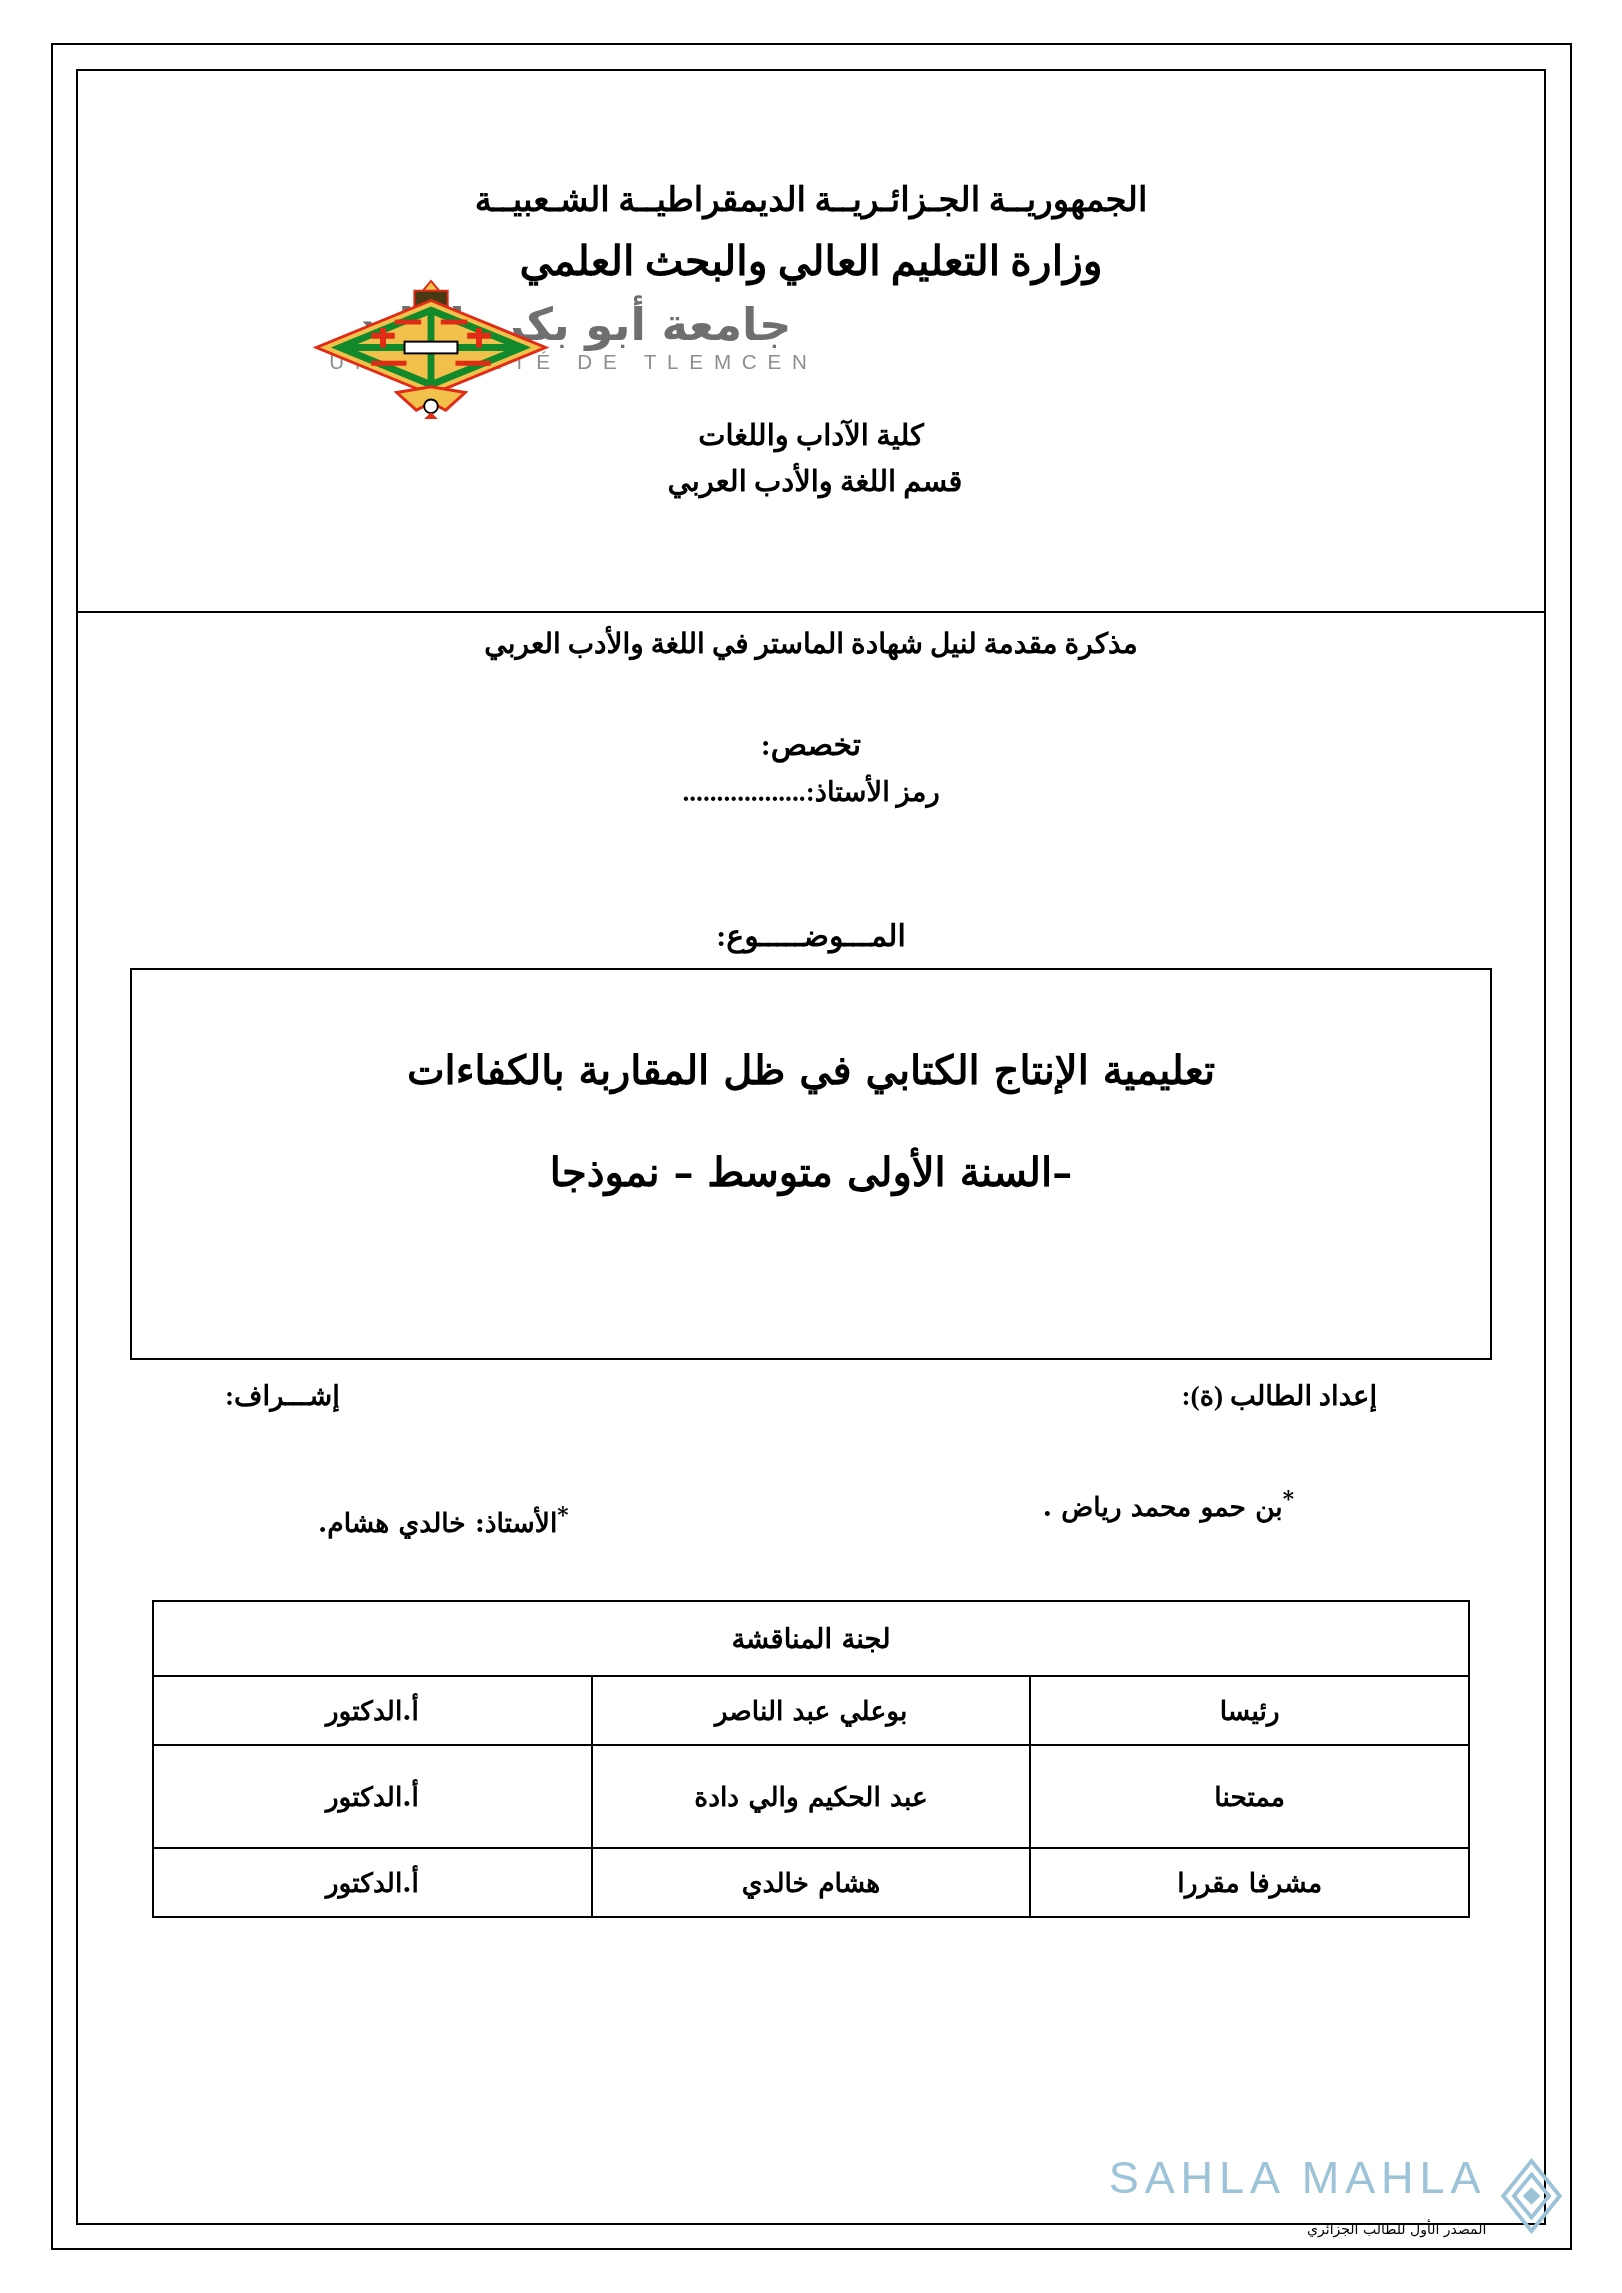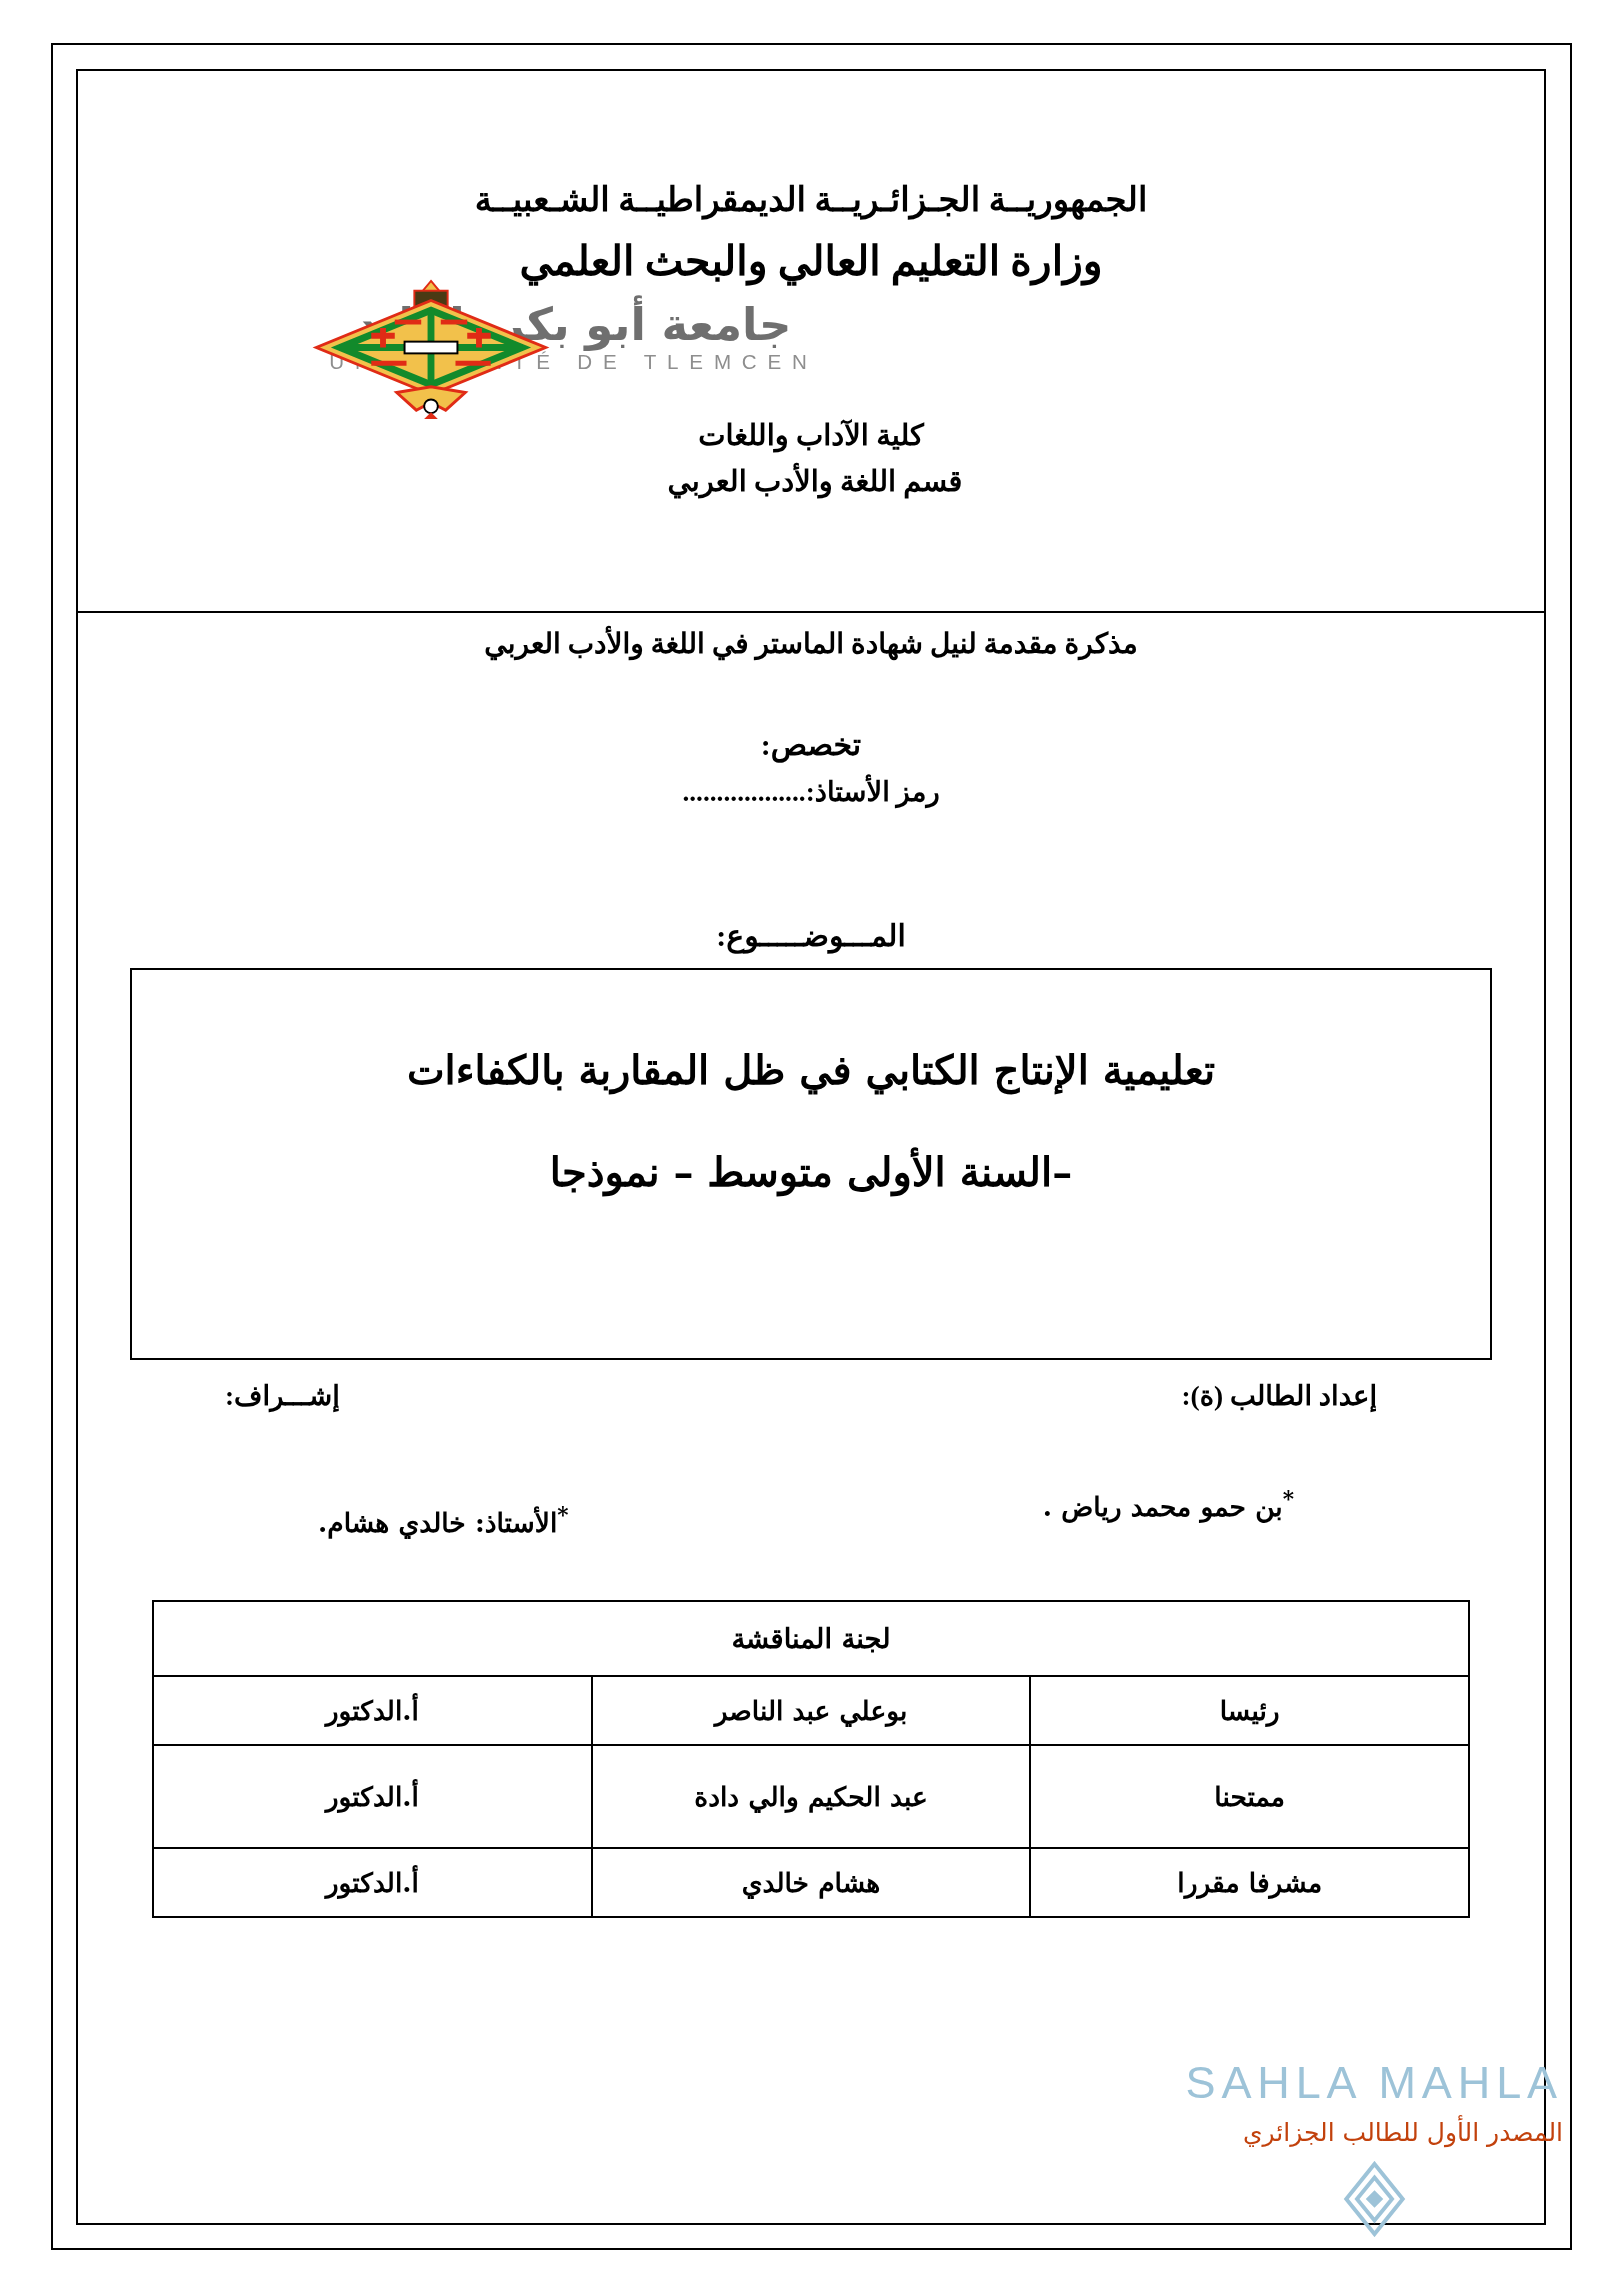--- a/index.html
+++ b/index.html
@@ -256,38 +256,37 @@
 
   
   .watermark {
     position: absolute;
     right: 59px;
     bottom: 57px;
     display: flex;
     align-items: center;
     gap: 13.7px;
     direction: ltr;
-    flex-direction: column;
   }
   .wm-text {
     text-align: right;
   }
   .wm-main {
     font-family: "Liberation Sans", sans-serif;
     font-size: 45px;
     letter-spacing: 5.9px;
     color: #9dc3d8;
     line-height: 1;
   }
   .wm-sub {
     font-family: "DejaVu Sans", sans-serif;
-    font-size: 25px;
-    color: #c2410c;
+    font-size: 14px;
+    color: #000000;
     letter-spacing: 1px;
-    margin-top: 13px;
+    margin-top: 21px;
     direction: rtl;
   }
   .wm-logo {
     width: 63px;
     height: 76px;
     flex: 0 0 auto;
   }
 </style>
 </head>
 <body>

